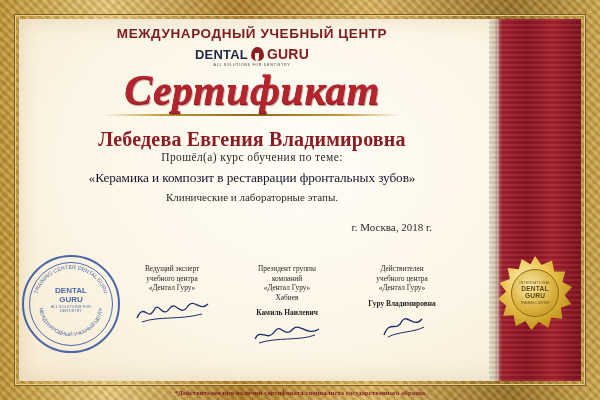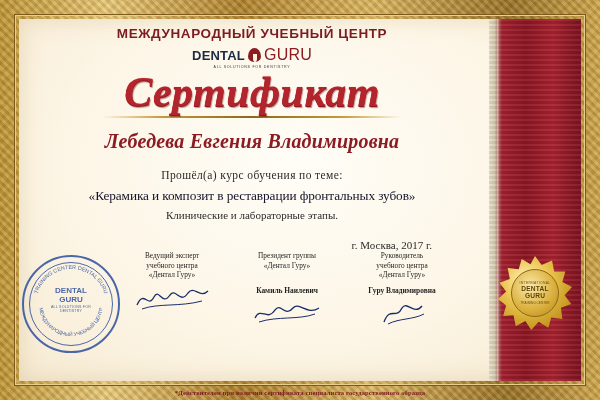--- a/index.html
+++ b/index.html
@@ -167,22 +167,22 @@
   }
   .logo-dental {
     font-family: "Liberation Sans", sans-serif;
     font-weight: bold;
     font-size: 13px;
     color: #1d2a44;
     letter-spacing: .2px;
   }
   .logo-guru {
     font-family: "Liberation Sans", sans-serif;
-    font-weight: normal;
-    font-size: 16px;
+    font-weight: bold;
+    font-size: 14px;
     color: #8d1b20;
     letter-spacing: .2px;
   }
   .logo-sub {
     font-family: "Liberation Sans", sans-serif;
     font-size: 3.6px;
     letter-spacing: .7px;
     color: #3a3a3a;
     margin-top: 1px;
   }
@@ -205,29 +205,27 @@
   .divider {
     width: 300px;
     height: 2px;
     margin: 2px auto 0;
     background: linear-gradient(90deg, rgba(196,154,58,0) 0%, #c49a3a 20%, #8a6a1c 50%, #c49a3a 80%, rgba(196,154,58,0) 100%);
   }
 
   .recipient {
     margin-top: 12px;
     font-family: "Liberation Serif", serif;
-    font-style: italic;
     font-weight: bold;
     font-size: 20px;
     color: #8c1b22;
     letter-spacing: .2px;
   }
 
   .line-course {
-    margin-top: 16px;
     font-size: 11.5px;
     color: #2b2b2b;
     letter-spacing: .4px;
   }
 
   .course-title {
     margin-top: 7px;
     font-weight: normal;
     font-size: 13.3px;
     color: #14142a;
@@ -245,21 +243,21 @@
     text-align: right;
     padding-right: 44px;
     font-size: 11px;
     color: #2b2b2b;
   }
 
   
   .signatures {
     position: absolute;
     left: 118px;
-    top: 251px;
+    top: 264px;
     width: 338px;
     display: flex;
     justify-content: space-between;
     text-align: center;
   }
   .sig-col {
     width: 108px;
     font-size: 7.3px;
     line-height: 1.32;
     color: #1f1f1f;
@@ -377,21 +375,21 @@
 
     <div class="cert-word">Сертификат</div>
     <div class="divider"></div>
 
     <div class="recipient">Лебедева Евгения Владимировна</div>
 
     <div class="line-course">Прошёл(а) курс обучения  по теме:</div>
     <div class="course-title">«Керамика и композит в реставрации фронтальных зубов»</div>
     <div class="course-sub">Клинические и лабораторные этапы.</div>
 
-    <div class="place-date">г. Москва, 2017 г.</div>
+    <div class="place-date">г. Москва, 2018 г.</div>
   </div>
 
   <div class="stamp">
     <div class="stamp-ring"></div>
     <div class="stamp-ring2"></div>
     <svg class="stamp-arc" width="98" height="98" viewBox="0 0 98 98">
       <defs>
         <path id="arcTop" d="M 14,49 A 35,35 0 0 1 84,49"></path>
         <path id="arcBottom" d="M 17,49 A 32,32 0 0 0 81,49"></path>
       </defs>
@@ -420,36 +418,38 @@
         <svg width="80" height="28" viewBox="0 0 80 28">
           <path d="M5,20 C12,4 16,24 22,12 C27,2 30,22 38,10 C44,2 48,20 56,8 C62,0 68,14 76,6" fill="none" stroke="#1a2d6b" stroke-width="1.3"></path>
           <path d="M10,24 C26,18 48,22 70,16" fill="none" stroke="#1a2d6b" stroke-width="1"></path>
         </svg>
       </div>
     </div>
 
     <div class="sig-col">
       <div class="sig-role">
         <div>Президент группы</div>
+        <div>компаний</div>
         <div>«Дентал Гуру»</div>
+        <div>Хабиев</div>
       </div>
       <div class="sig-name">
         <div>Камиль Наилевич</div>
       </div>
       <div class="sig-mark">
         <svg width="80" height="28" viewBox="0 0 80 28">
           <path d="M8,18 C14,6 20,22 28,10 C34,2 38,18 46,8 C52,1 60,16 72,8" fill="none" stroke="#1a2d6b" stroke-width="1.3"></path>
           <path d="M12,22 C30,16 52,20 68,14" fill="none" stroke="#1a2d6b" stroke-width="1"></path>
         </svg>
       </div>
     </div>
 
     <div class="sig-col">
       <div class="sig-role">
-        <div>Руководитель</div>
+        <div>Действителен</div>
         <div>учебного центра</div>
         <div>«Дентал Гуру»</div>
       </div>
       <div class="sig-name">
         <div>Гуру Владимировна</div>
       </div>
       <div class="sig-mark">
         <svg width="80" height="28" viewBox="0 0 80 28">
           <path d="M22,22 C28,6 34,20 40,8 C45,0 52,16 60,6" fill="none" stroke="#1a2d6b" stroke-width="1.4"></path>
           <path d="M26,24 C38,18 50,20 62,14" fill="none" stroke="#1a2d6b" stroke-width="1"></path>

